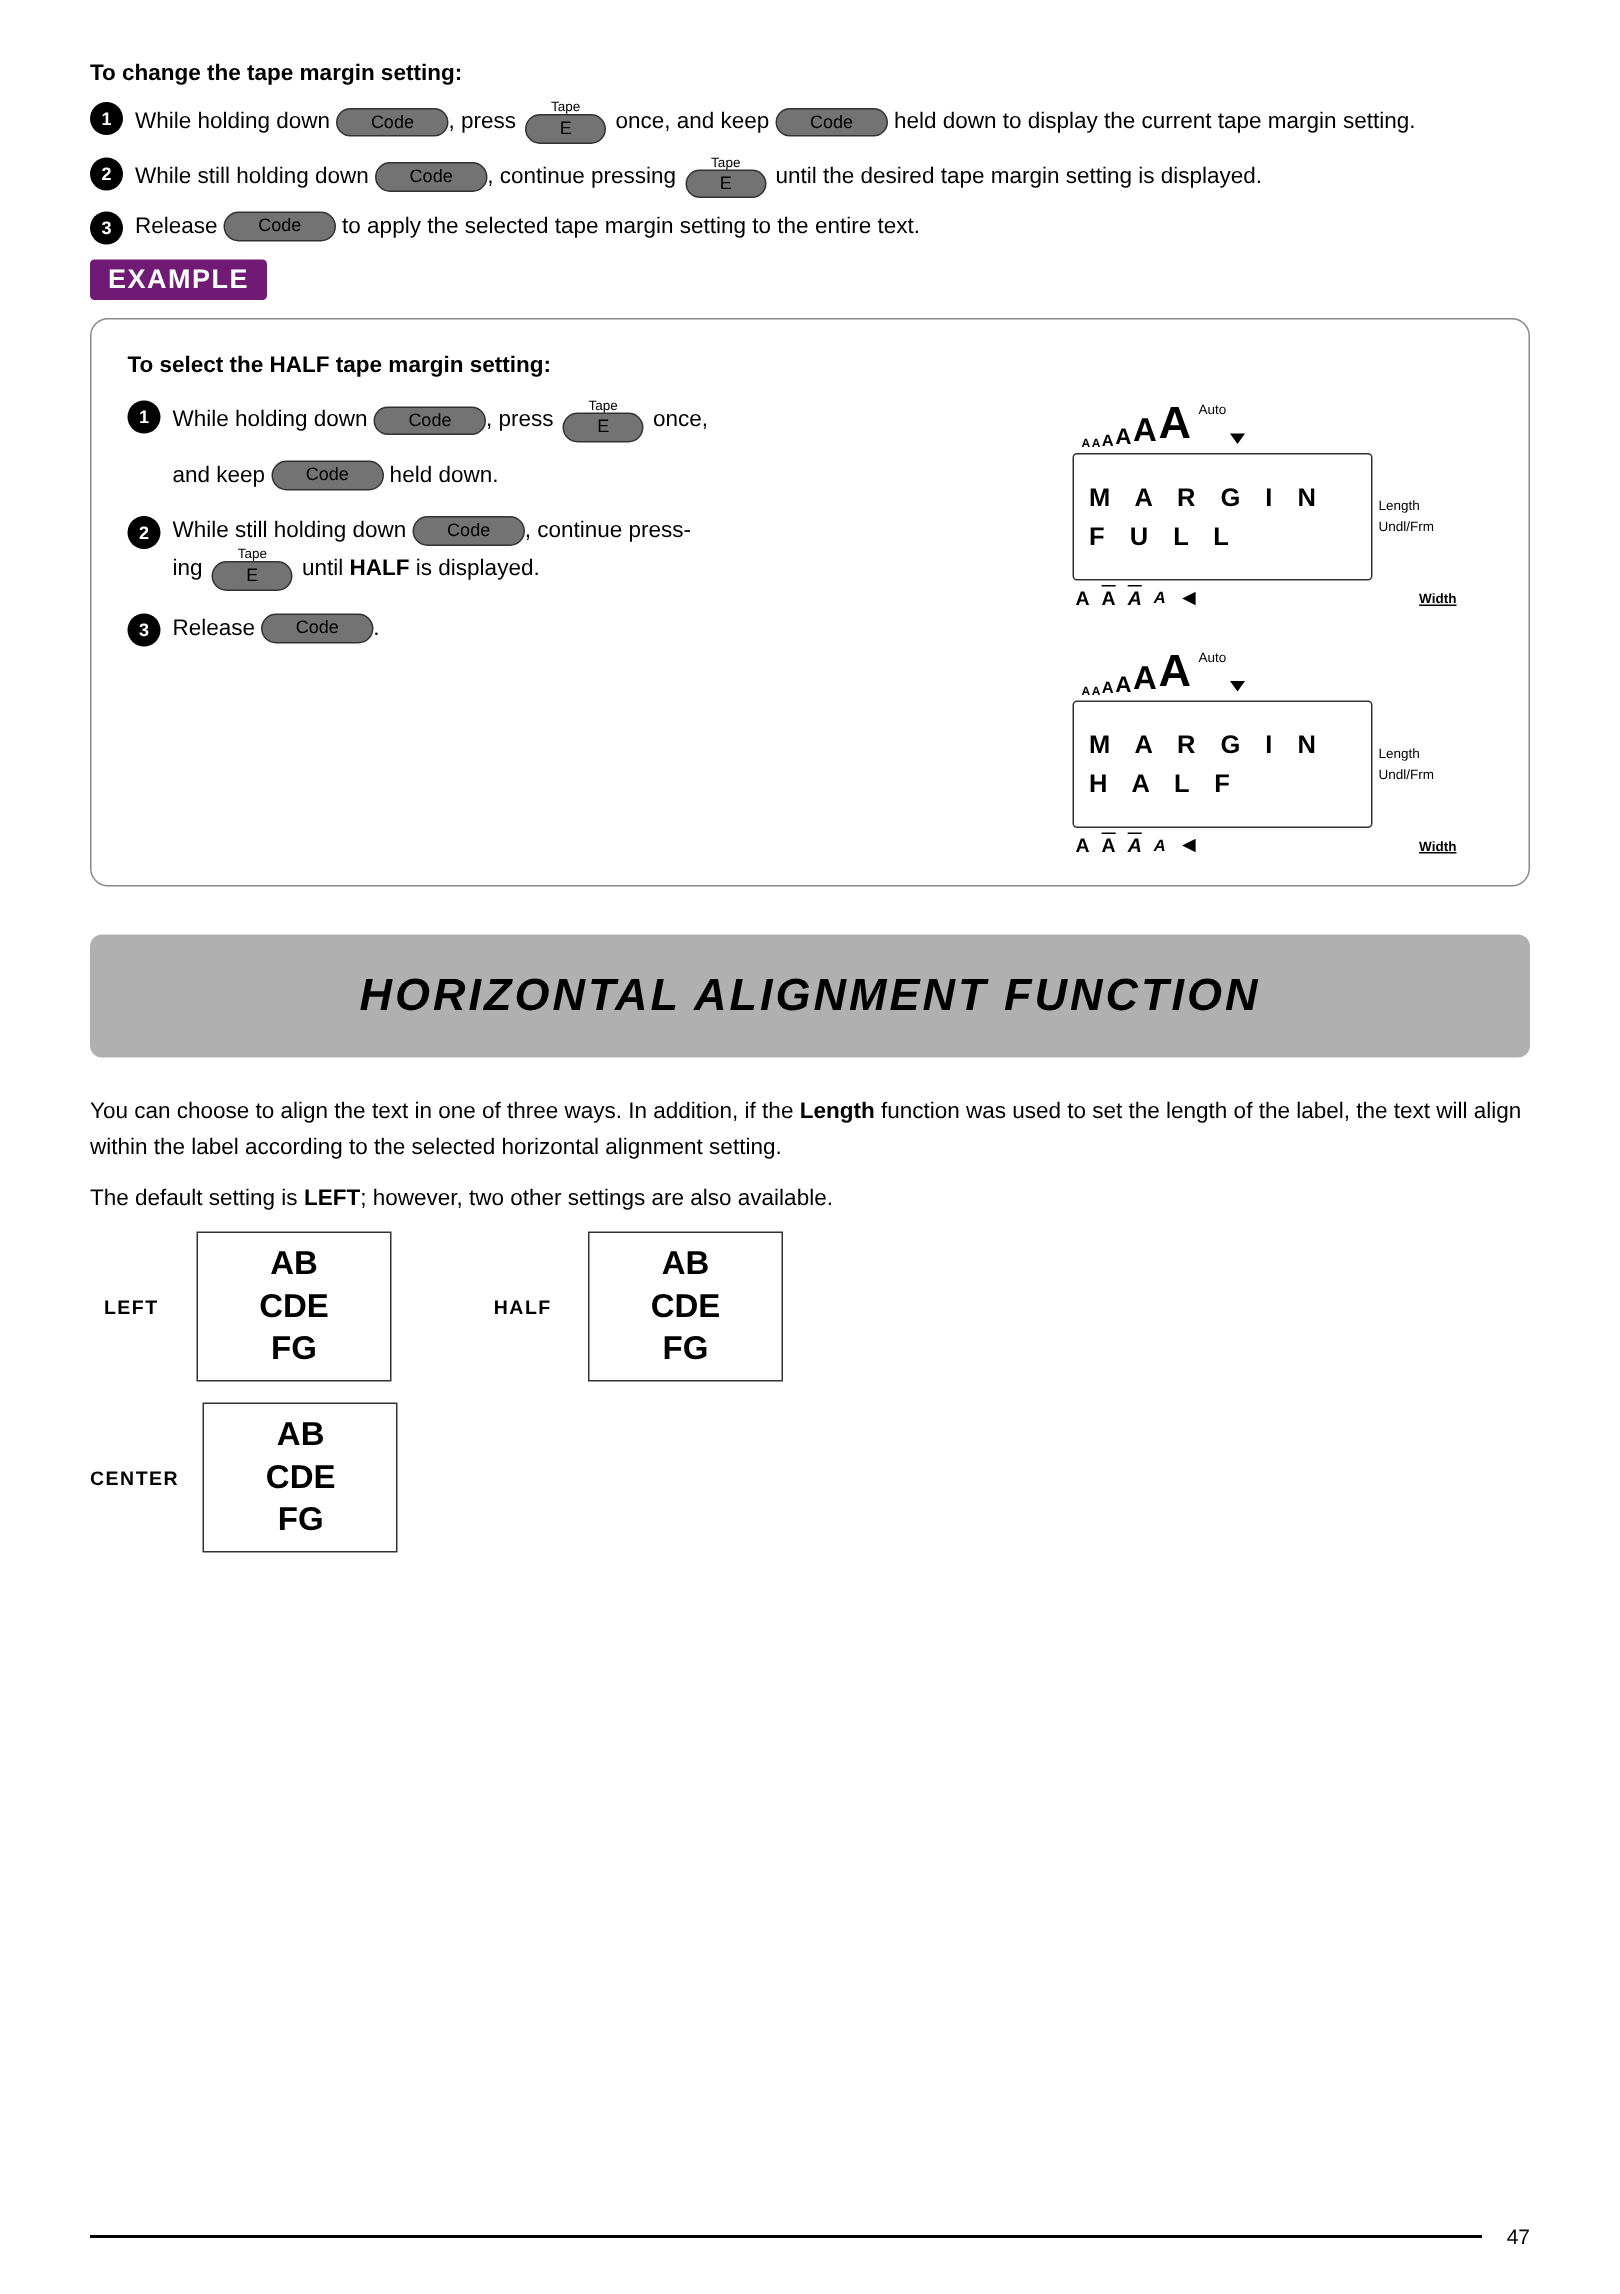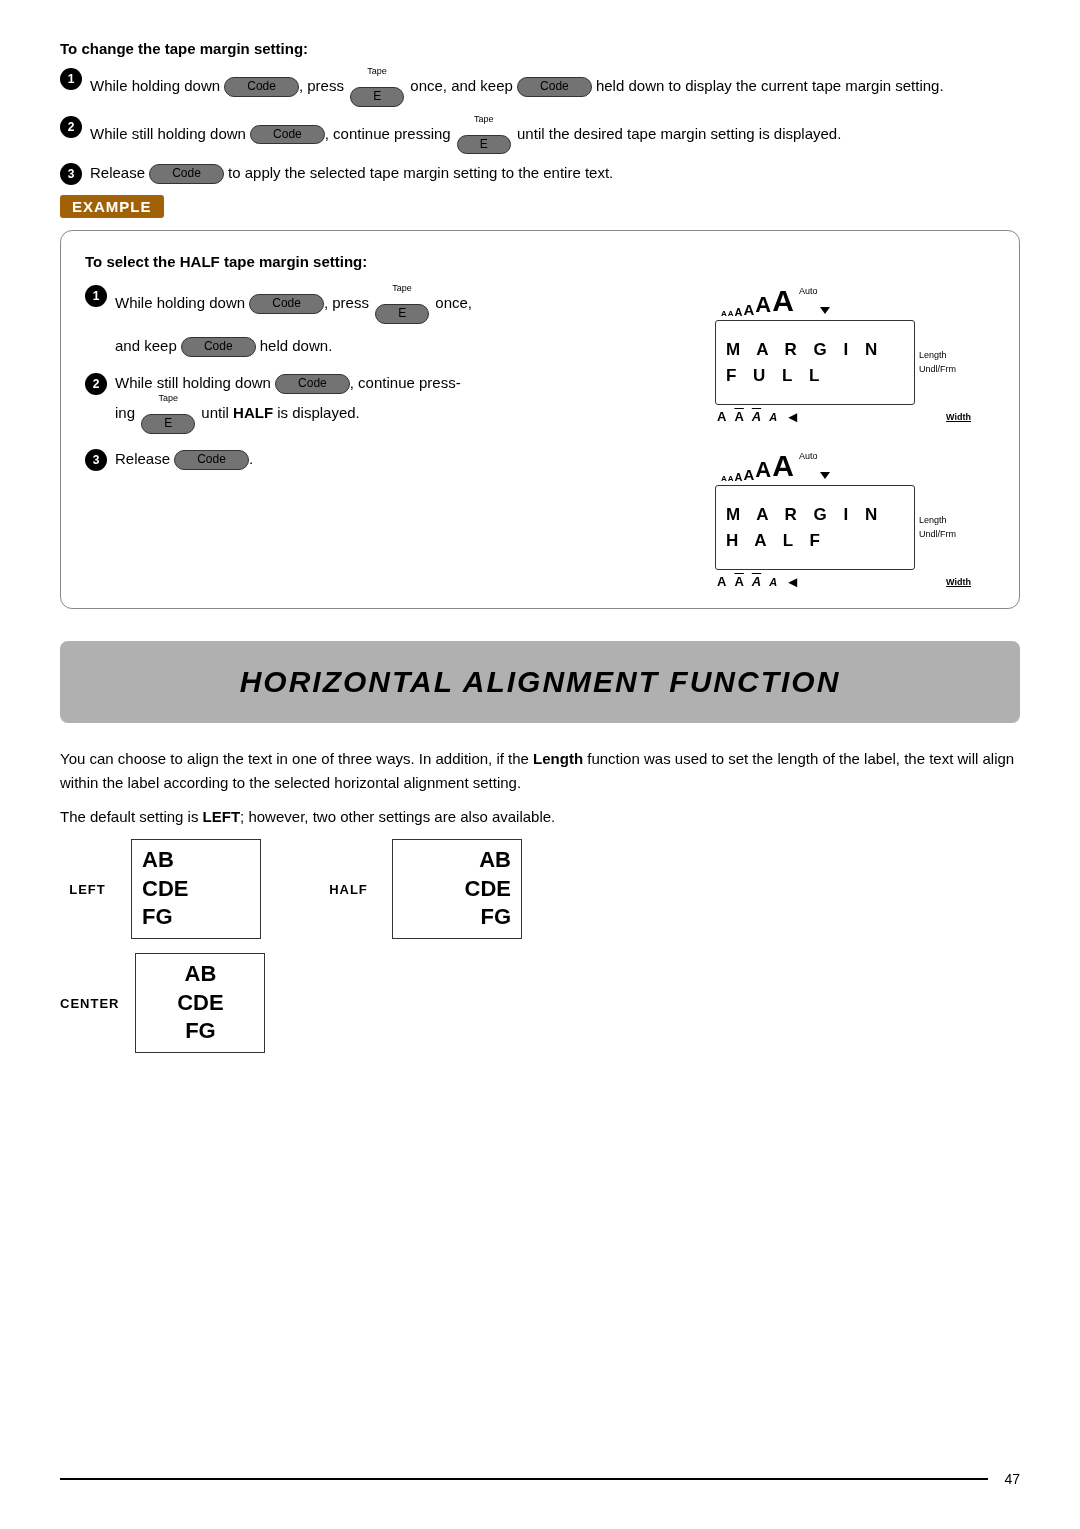--- a/index.html
+++ b/index.html
@@ -70,30 +70,30 @@
     .key-with-label {
       display: inline-flex;
       flex-direction: column;
       align-items: center;
       vertical-align: middle;
       margin: 0 2px;
     }
     .key-top-label {
       font-size: 9px;
       line-height: 1;
-      margin-bottom: 11px;
+      margin-bottom: 0;
     }
 
     
     .example-badge {
       display: inline-block;
-      background: #a16207;
+      background: #701a75;
       color: #fff;
       font-weight: bold;
-      font-size: 15px;
+      font-size: 18px;
       padding: 3px 12px;
       border-radius: 3px;
       margin-bottom: 12px;
       letter-spacing: 1px;
     }
 
     
     .example-box {
       border: 1.5px solid #888;
       border-radius: 12px;
@@ -215,20 +215,21 @@
       text-align: center;
     }
     .align-box {
       border: 1.5px solid #333;
       width: 130px;
       height: 100px;
       display: flex;
       flex-direction: column;
       justify-content: center;
       padding: 8px 10px;
+      align-items: center;
     }
     .align-box-left .align-line { text-align: left; }
     .align-box-right .align-line { text-align: right; }
     .align-box-center .align-line { text-align: center; }
     .align-line {
       font-size: 22px;
       font-weight: bold;
       line-height: 1.3;
     }
 
@@ -239,21 +240,21 @@
     }
     .align-row-center {
       display: flex;
       justify-content: flex-start;
       margin-left: 0;
     }
 
     
     .page-footer {
       position: absolute;
-      bottom: 42px;
+      bottom: 30px;
       left: 0;
       right: 0;
       display: flex;
       align-items: center;
       padding: 0 60px;
     }
     .footer-line {
       flex: 1;
       height: 1.5px;
       background: #000;

